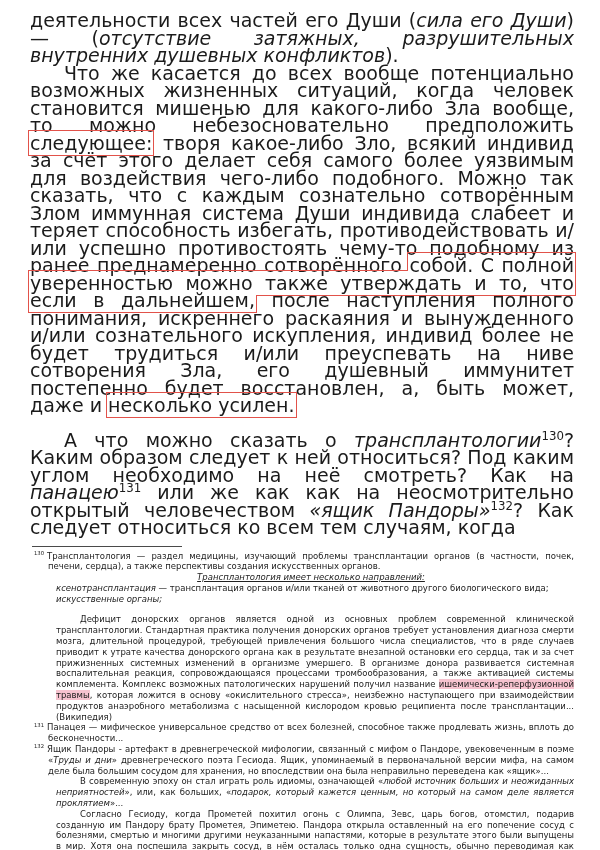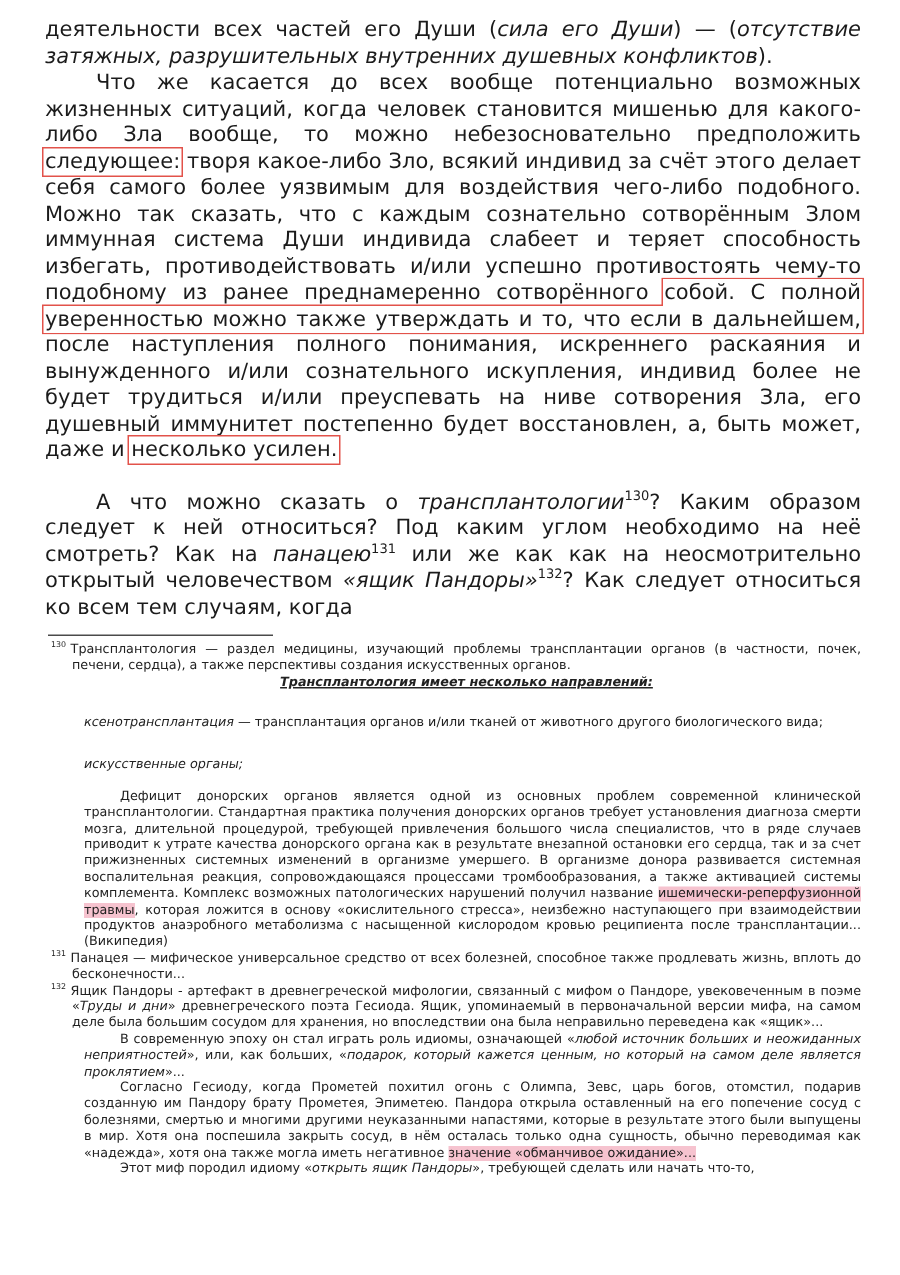--- a/index.html
+++ b/index.html
@@ -2,38 +2,38 @@
 <html style="--box-red: #e2524a; --highlight-pink: #f6c3cf;"><head>
 <meta charset="utf-8">
 <style>
   html,body{margin:0;padding:0;}
   body{
     width:600px;height:850px;overflow:hidden;background:#ffffff;
     font-family:"DejaVu Sans", sans-serif;color:#1b1b1b;
   }
   .page{padding:12px 26px 0 30px;}
   
-  .main{font-size:14px;line-height:17.5px;text-align:justify;}
+  .main{font-size:19px;line-height:17.5px;text-align:justify;}
   .para{margin:0;}
   .para.ind{text-indent:34px;}
   .para.gap{margin-top:17px;}
   .i{font-style:italic;}
   .b{font-weight:normal;}
-  .u{text-decoration:underline;font-weight:bold;}
+  .u{text-decoration:underline;}
   .box{outline:1.5px solid var(--box-red,#e2524a);outline-offset:1px;}
   .hl{background:var(--highlight-pink,#f6c3cf);}
   sup{font-size:0.62em;line-height:0;}
   
   .fn-sep{border:0;border-top:1px solid #4a4a4a;width:150px;margin:9px 0 4px 2px;}
   .footnotes{font-size:8.5px;line-height:10.8px;text-align:justify;margin-left:18px;color:#222;}
   .fn{margin:0;}
   .fn-lead{text-indent:-14px;}
   .fn-num{margin-right:3px;}
   .fn-center{text-align:center;}
-  .fn-list{margin-left:8px;margin-top:17px;}
+  .fn-list{margin-left:8px;}
   .fn-para{margin-left:8px;text-indent:24px;}
   .fn-gap{margin-top:10px;}
 </style>
 </head>
 <body>
 
 <div class="page">
   <div class="main">
       <p class="para"><span>деятельности всех частей его Души (</span><span class="i">сила его Души</span><span>) — (</span><span class="i">отсутствие затяжных, разрушительных внутренних душевных конфликтов</span><span>).</span></p>
       <p class="para ind"><span>Что же касается до всех вообще потенциально возможных жизненных ситуаций, когда человек становится мишенью для какого-либо Зла вообще, то можно небезосновательно предположить </span><span class="box">следующее:</span><span> творя какое-либо Зло, всякий индивид за счёт этого делает себя самого более уязвимым для воздействия чего-либо подобного. Можно так сказать, что с каждым сознательно сотворённым Злом иммунная система Души индивида слабеет и теряет способность избегать, противодействовать и/или успешно противостоять чему-то подобному из ранее преднамеренно сотворённого </span><span class="box">собой. С полной уверенностью можно также утверждать и то, что если в дальнейшем,</span><span> после наступления полного понимания, искреннего раскаяния и вынужденного и/или сознательного искупления, индивид более не будет трудиться и/или преуспевать на ниве сотворения Зла, его душевный иммунитет постепенно будет восстановлен, а, быть может, даже и </span><span class="box">несколько усилен.</span></p>

